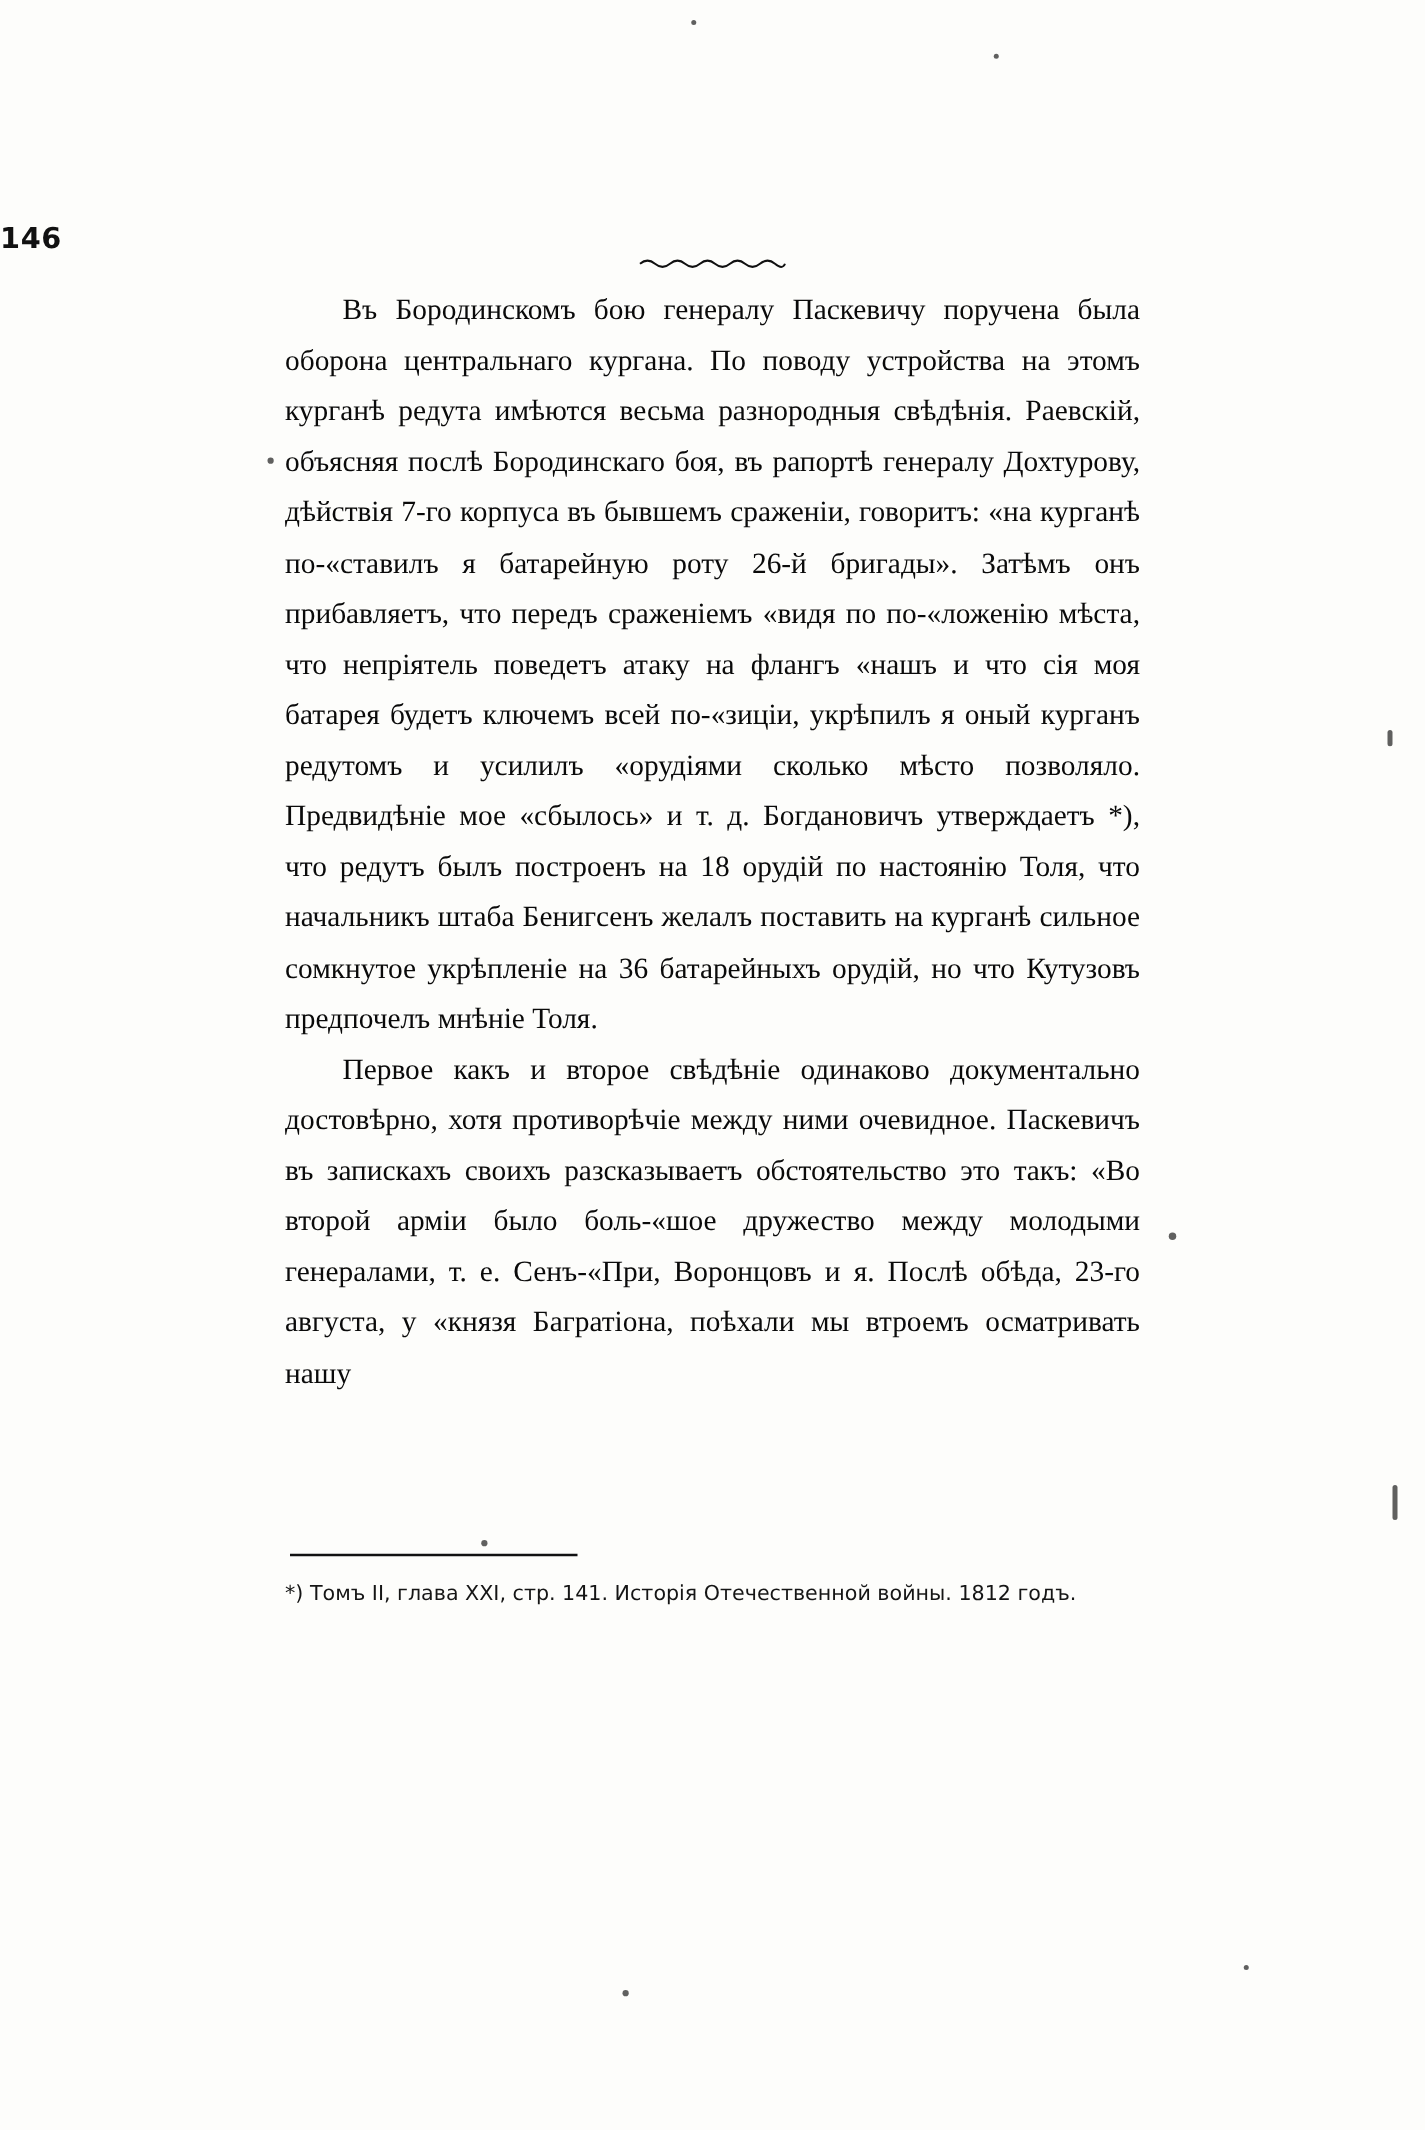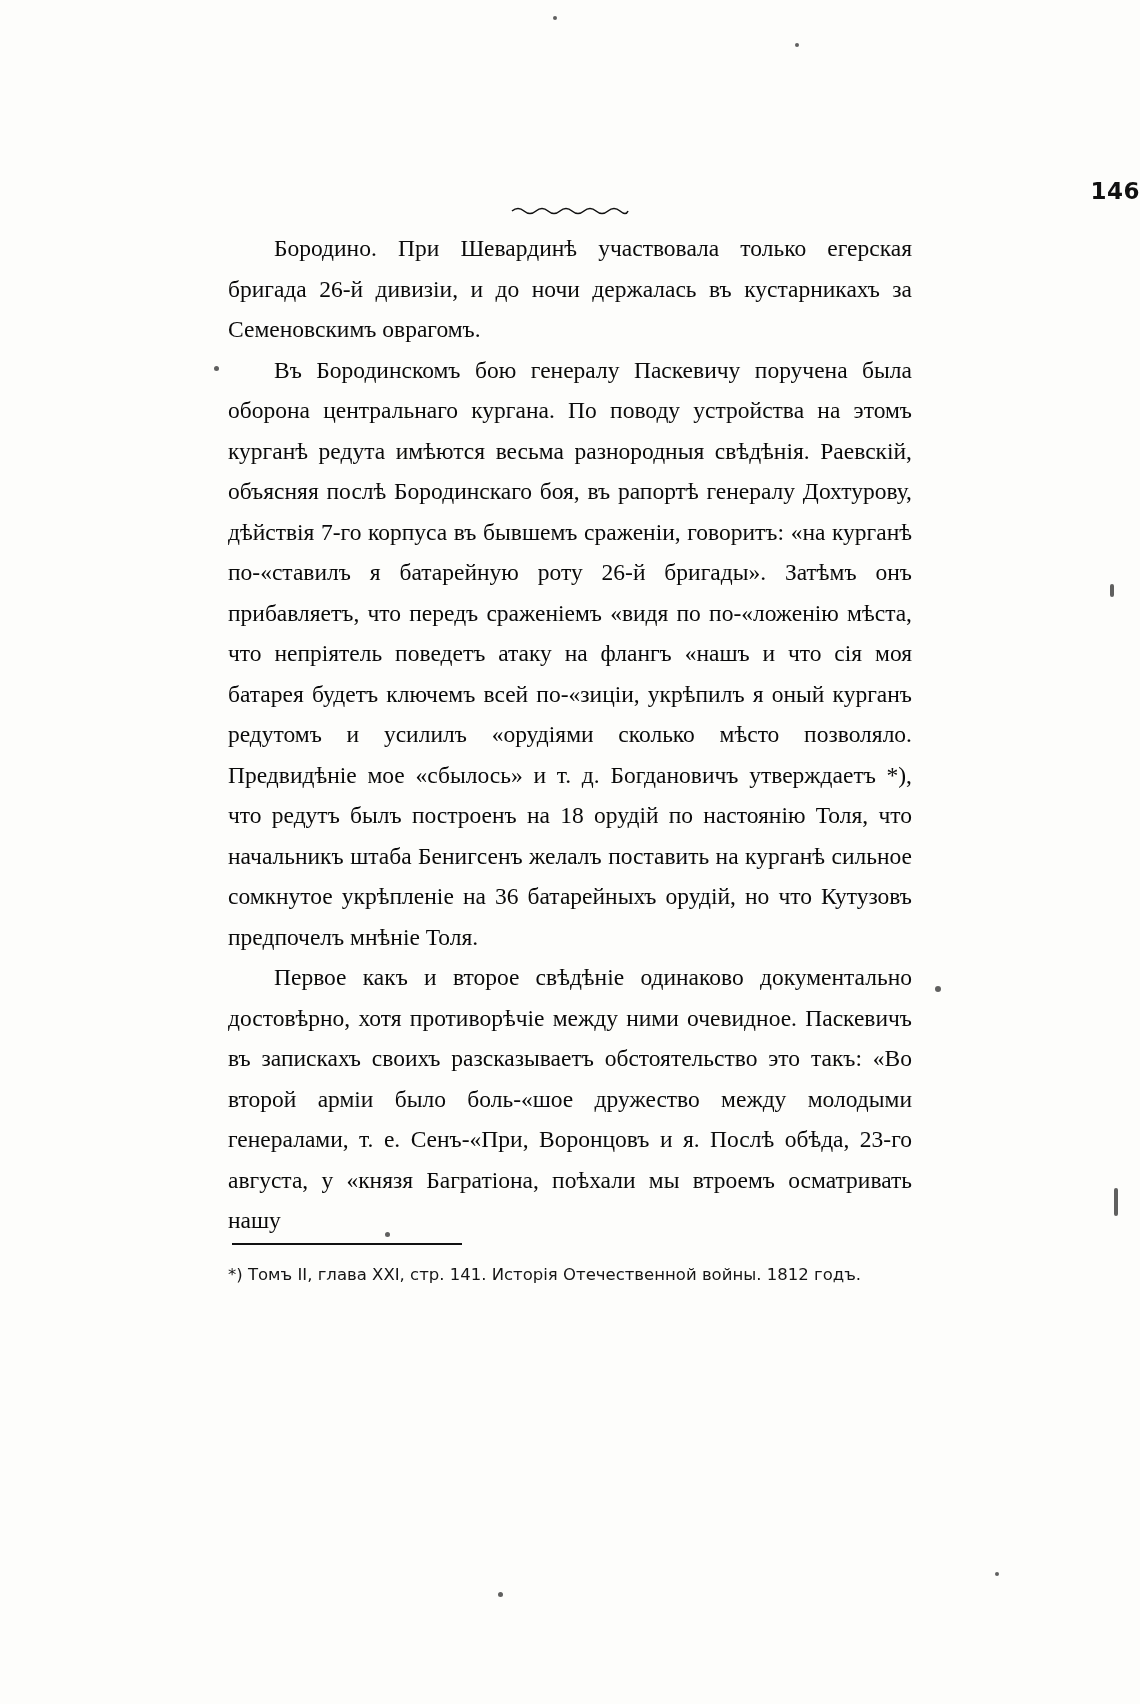--- a/index.html
+++ b/index.html
@@ -23,21 +23,21 @@
     background: #2b2b2b;
     border-radius: 50%;
     opacity: .75;
   }
 
   .page-number-wrap {
     position: absolute;
     top: 178px;
     left: 0;
     width: 1140px;
-    text-align: right;
+    text-align: left;
   }
   .page-number {
     font-family: "DejaVu Sans", sans-serif;
     font-weight: bold;
     font-size: 23px;
     letter-spacing: .5px;
     color: #111;
   }
   .page-rule {
     display: block;
@@ -100,21 +100,20 @@
   <div class="speck" style="top:1572px;left:995px;width:4px;height:4px;"></div>
 
   <div class="page-number-wrap">
     <span class="page-number">146</span>
     <svg class="page-rule" viewBox="0 0 120 10" preserveAspectRatio="none">
       <path d="M2 5 Q 8 0 14 5 T 26 5 T 38 5 T 50 5 T 62 5 T 74 5 T 86 5 T 98 5 T 110 5 T 118 5" fill="none" stroke="#111" stroke-width="1.6"></path>
     </svg>
   </div>
 
   <div class="body-text">
-    <p class="indent">Бородино. При Шевардинѣ участвовала только егерская бригада 26-й дивизіи, и до ночи держалась въ кустарникахъ за Семеновскимъ оврагомъ.</p>
     <p class="indent">Въ Бородинскомъ бою генералу Паскевичу поручена была оборона центральнаго кургана. По поводу устройства на этомъ курганѣ редута имѣются весьма разнородныя свѣдѣнія. Раевскій, объясняя послѣ Бородинскаго боя, въ рапортѣ генералу Дохтурову, дѣйствія 7-го корпуса въ бывшемъ сраженіи, говоритъ: «на курганѣ по-«ставилъ я батарейную роту 26-й бригады». Затѣмъ онъ прибавляетъ, что передъ сраженіемъ «видя по по-«ложенію мѣста, что непріятель поведетъ атаку на флангъ «нашъ и что сія моя батарея будетъ ключемъ всей по-«зиціи, укрѣпилъ я оный курганъ редутомъ и усилилъ «орудіями сколько мѣсто позволяло. Предвидѣніе мое «сбылось» и т. д. Богдановичъ утверждаетъ *), что редутъ былъ построенъ на 18 орудій по настоянію Толя, что начальникъ штаба Бенигсенъ желалъ поставить на курганѣ сильное сомкнутое укрѣпленіе на 36 батарейныхъ орудій, но что Кутузовъ предпочелъ мнѣніе Толя.</p>
     <p class="indent">Первое какъ и второе свѣдѣніе одинаково документально достовѣрно, хотя противорѣчіе между ними очевидное. Паскевичъ въ запискахъ своихъ разсказываетъ обстоятельство это такъ: «Во второй арміи было боль-«шое дружество между молодыми генералами, т. е. Сенъ-«При, Воронцовъ и я. Послѣ обѣда, 23-го августа, у «князя Багратіона, поѣхали мы втроемъ осматривать нашу</p>
   </div>
 
   <div class="footnote-rule"></div>
 
   <div class="footnote">
     <span>*)</span>
     <span>Томъ II, глава XXI, стр. 141. Исторія Отечественной войны. 1812 годъ.</span>
   </div>

